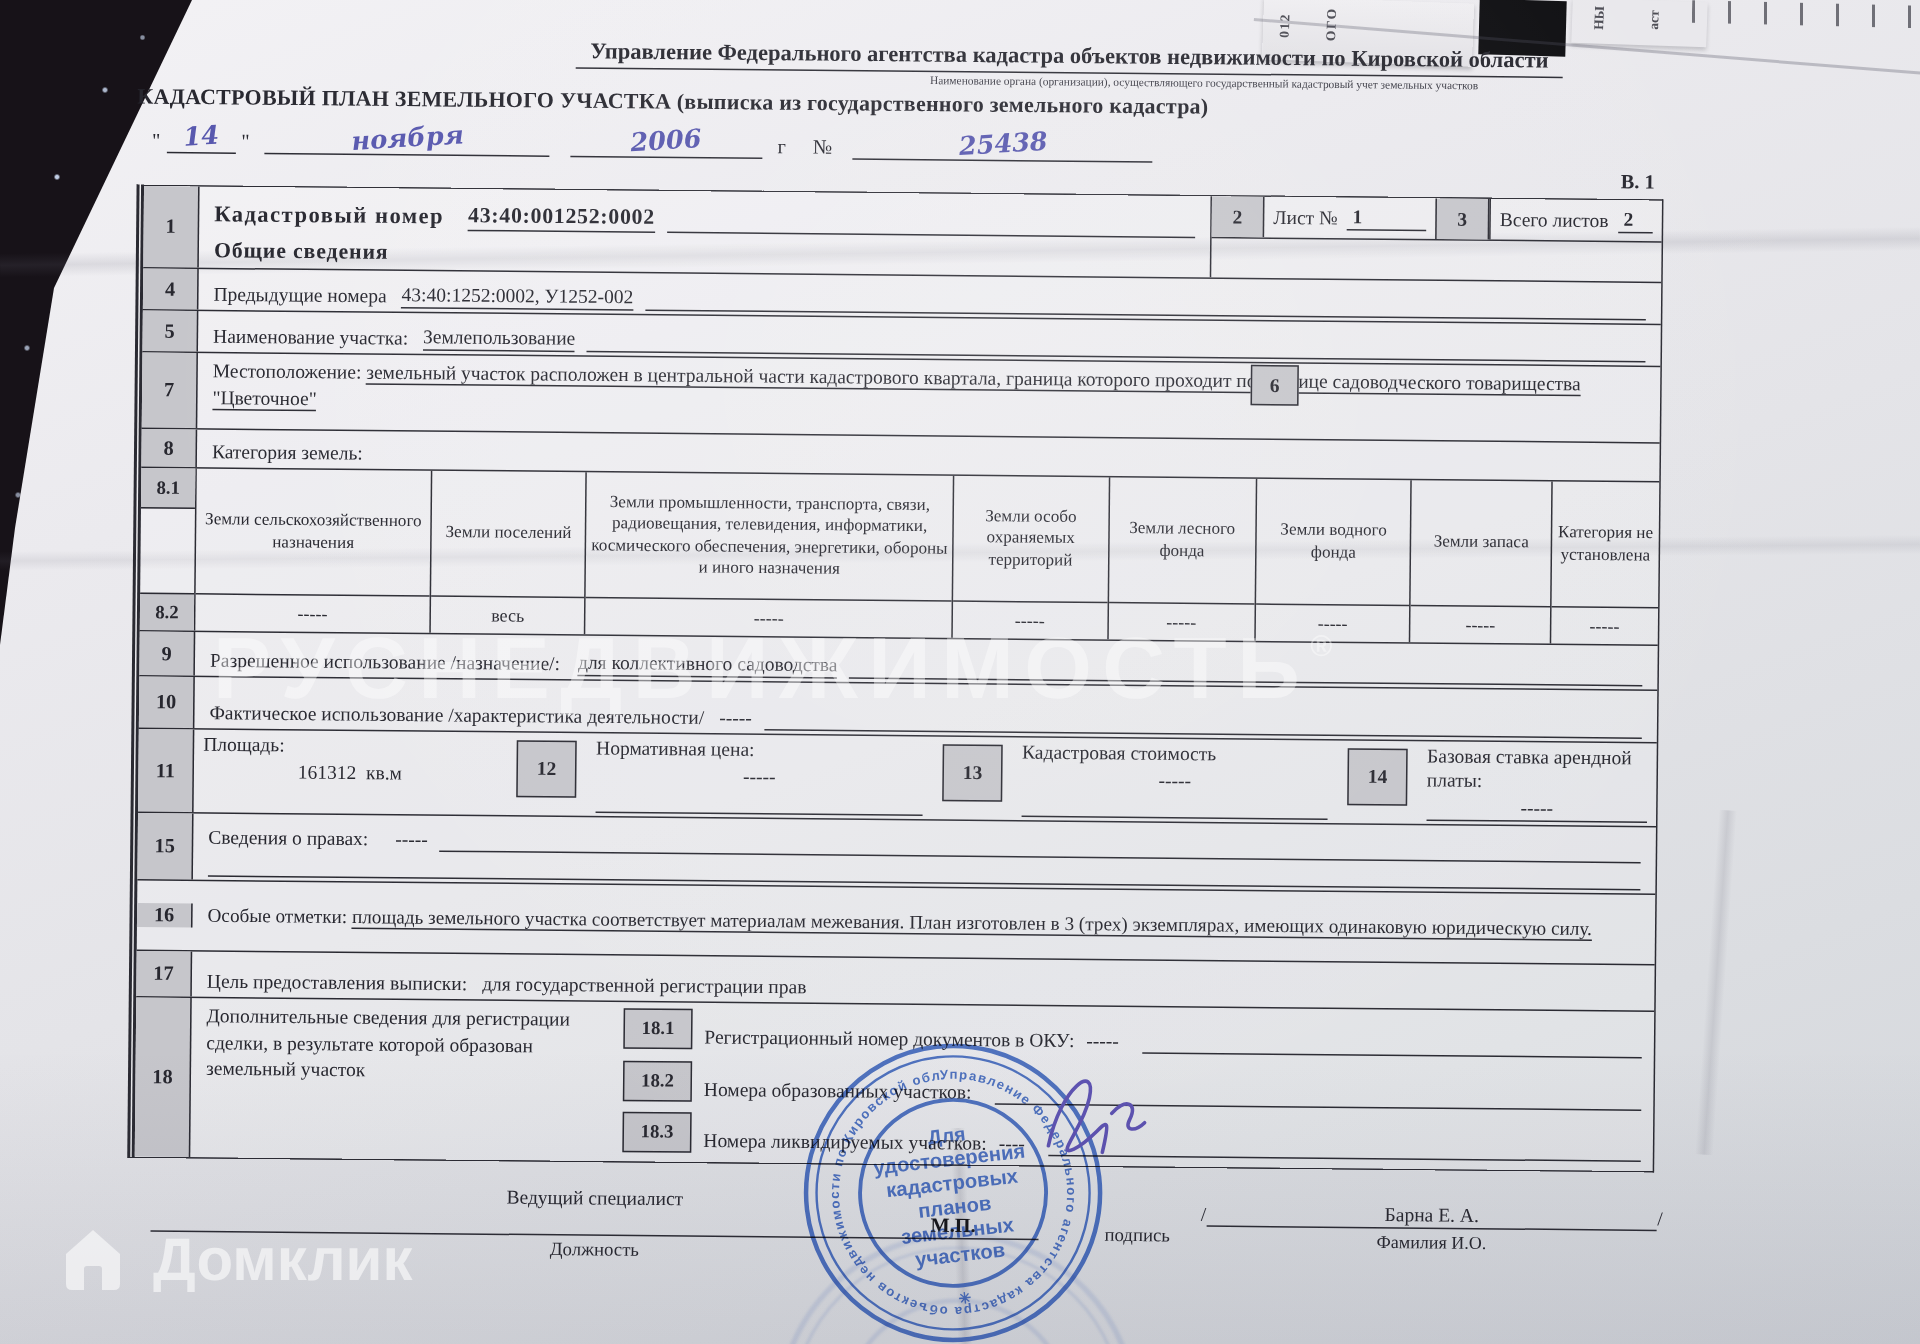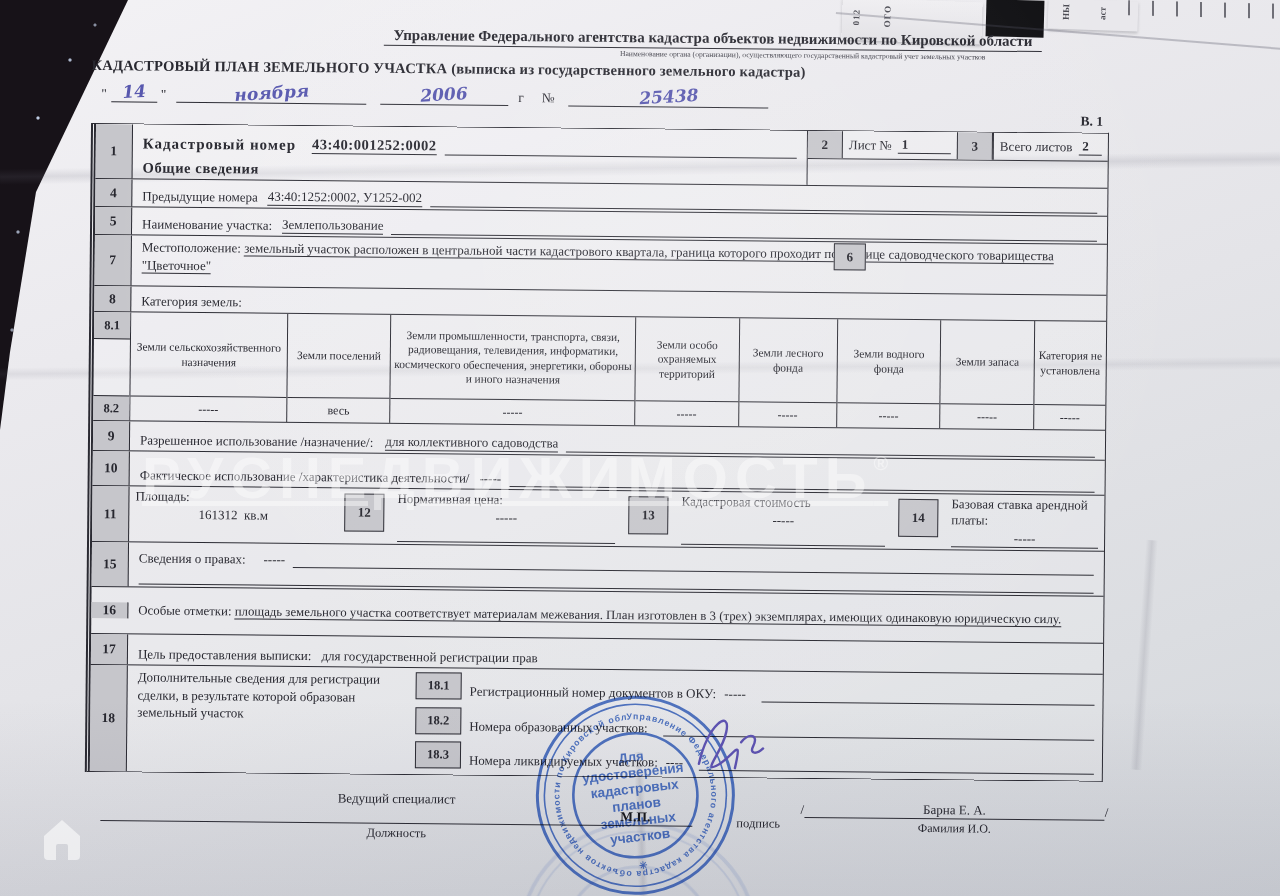--- a/index.html
+++ b/index.html
@@ -94,23 +94,23 @@
   .f-name{position:absolute;left:716px;top:12px;width:308px;}
   .f-name .nrow{display:flex;align-items:flex-end;font-size:13px;}
   .f-name .nline{flex:1;border-bottom:1.6px solid #2a2a32;text-align:center;}
   .f-name .ncap{text-align:center;font-size:12px;margin-top:2px;}
   
   .stamp{position:absolute;left:448px;top:648px;width:206px;height:240px;transform:rotate(-7deg);opacity:.92;mix-blend-mode:multiply;z-index:5;pointer-events:none;}
   .stamp-ghost{position:absolute;left:430px;top:788px;width:250px;height:250px;opacity:.14;mix-blend-mode:multiply;z-index:4;pointer-events:none;filter:blur(.6px);}
   .signature{position:absolute;left:596px;top:672px;width:100px;height:92px;z-index:6;pointer-events:none;}
   
   .wm-center{
-    position:absolute;left:142px;top:444px;z-index:7;pointer-events:none;
+    position:absolute;left:142px;top:412px;z-index:7;pointer-events:none;
     font-family:"Liberation Sans",sans-serif;font-weight:bold;font-size:58px;letter-spacing:7px;
-    color:rgba(255,255,255,.42);white-space:nowrap;text-decoration:underline;
+    color:rgba(255,255,255,.42);white-space:nowrap;
   }
   .wm-center sup{font-size:20px;letter-spacing:0;vertical-align:28px;}
   .wm-domklik{
     position:absolute;left:36px;top:814px;z-index:8;display:flex;align-items:center;gap:14px;
     font-family:"Liberation Sans",sans-serif;font-weight:bold;font-size:40px;color:rgba(255,255,255,.58);
     pointer-events:none;
   }
   
   .scrap-a{position:absolute;left:842px;top:0;width:140px;height:42px;transform:rotate(2deg);background:linear-gradient(#efeef1,#e2e1e5);box-shadow:0 2px 3px rgba(30,30,40,.25);}
   .scrap-a span{position:absolute;transform:rotate(-90deg);font-size:9px;font-weight:bold;color:#4a4a52;letter-spacing:1px;}
@@ -434,15 +434,16 @@
 </div>
 
 <div class="wm-center">
   <span>РУСНЕДВИЖИМОСТЬ</span><sup>®</sup>
 </div>
 
 <div class="wm-domklik">
   <svg width="52" height="52" viewBox="0 0 52 52">
     <path d="M8 22 L26 6 L44 22 L44 42 Q44 46 40 46 L32 46 L32 32 Q32 30 30 30 L22 30 Q20 30 20 32 L20 46 L12 46 Q8 46 8 42 Z" fill="rgba(255,255,255,0.58)"></path>
   </svg>
+  <span>Домклик</span>
 </div>
 
 <div class="photo-shade"></div>
 
 </body></html>

